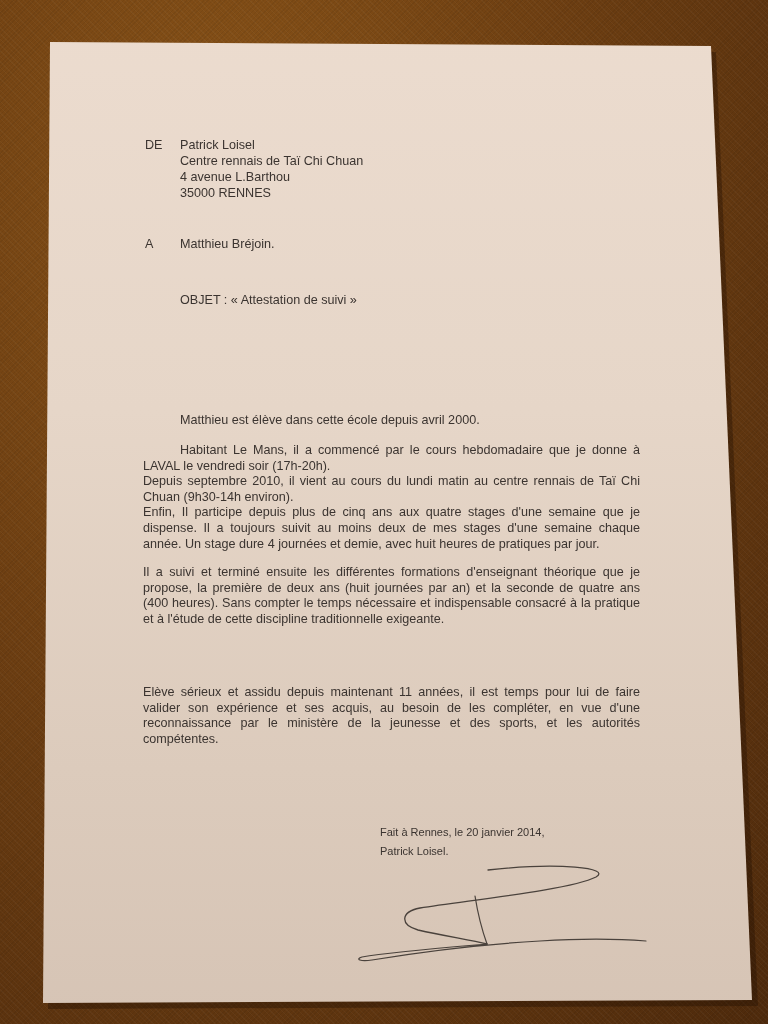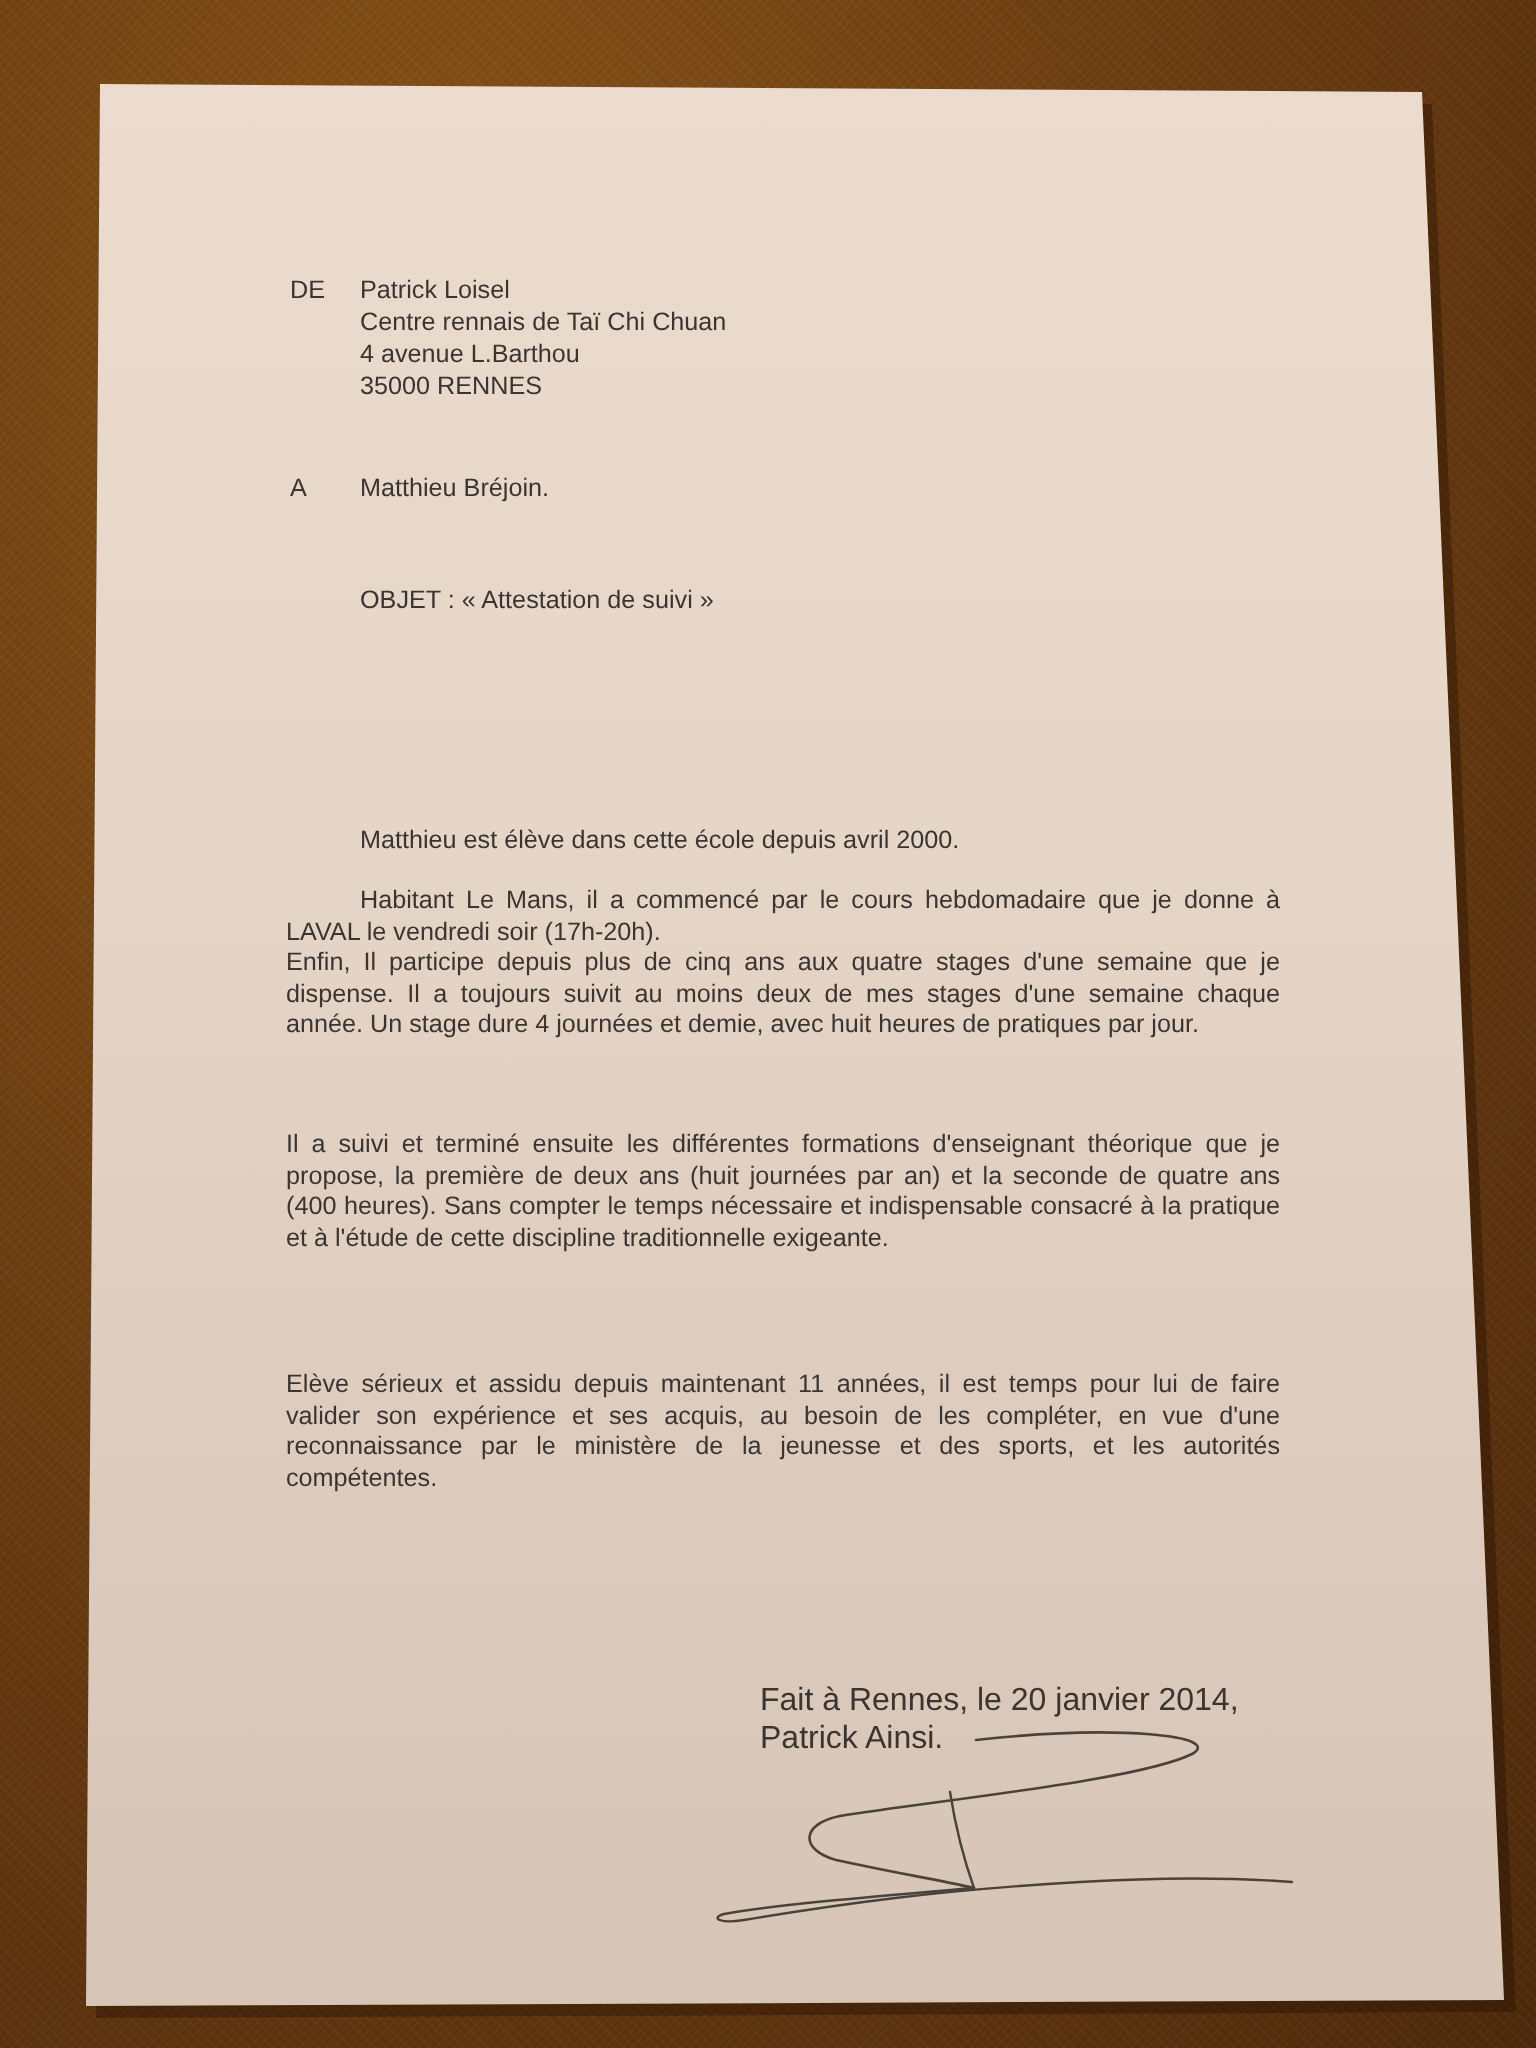--- a/index.html
+++ b/index.html
@@ -26,21 +26,21 @@
     filter: blur(3px);
   }
   .doc {
     position: absolute; left: 0; top: 0; width: 768px; height: 1024px;
     color: #3b3430; font-size: 12.6px; line-height: 15.6px;
   }
   .abs { position: absolute; white-space: nowrap; }
   .para { position: absolute; left: 143px; width: 497px; text-align: justify; }
   .para p { margin: 0; }
   .indent { text-indent: 37px; }
-  .sig-text { font-size: 16px; line-height: 18px; margin-top: 19px; }
+  .sig-text { font-size: 11px; line-height: 18px; }
   svg.signature { position: absolute; left: 0; top: 0; }
 </style>
 </head>
 <body>
 
 <div class="table-surface"></div>
 <div class="shadow"></div>
 <div class="paper"></div>
 
 <div class="doc">
@@ -56,32 +56,33 @@
 
   <div class="abs" style="left:180px; top:293px;">OBJET : « Attestation de suivi »</div>
 
 
   <div class="para" style="top:413px;">
     <p class="indent">Matthieu est élève dans cette école depuis avril 2000.</p>
   </div>
 
   <div class="para" style="top:443px;">
     <p class="indent">Habitant Le Mans,  il a commencé par le cours hebdomadaire  que je donne à LAVAL le vendredi soir (17h-20h).</p>
+    <p>Depuis septembre 2010, il vient au cours du lundi matin au centre rennais de Taï Chi Chuan (9h30-14h environ).</p>
     <p>Enfin,  Il participe depuis plus de cinq ans aux quatre stages d'une semaine que je dispense. Il a toujours suivit au moins deux  de mes stages d'une semaine chaque année. Un stage dure 4 journées et demie, avec huit heures de pratiques par jour.</p>
   </div>
 
   <div class="para" style="top:565px;">
     <p>Il a suivi et terminé ensuite les différentes formations d'enseignant théorique que je propose, la première de deux ans (huit journées par an) et la seconde de quatre ans (400 heures). Sans compter le temps nécessaire et indispensable consacré à la pratique et à l'étude de cette discipline traditionnelle exigeante.</p>
   </div>
 
   <div class="para" style="top:685px;">
     <p>Elève sérieux et assidu depuis maintenant 11 années, il est temps pour lui de faire valider son expérience et ses acquis, au besoin de les compléter, en vue d'une reconnaissance par le ministère de la jeunesse et des sports, et les autorités compétentes.</p>
   </div>
 
   <div class="abs sig-text" style="left:380px; top:823px;">Fait à Rennes, le 20 janvier 2014,</div>
-  <div class="abs sig-text" style="left:380px; top:842px;">Patrick Ainsi.</div>
+  <div class="abs sig-text" style="left:380px; top:842px;">Patrick Loisel.</div>
 
   <svg class="signature" width="768" height="1024" viewBox="0 0 768 1024">
     <path d="M488,870 C560,862 612,868 596,877 C570,890 470,900 420,908 C400,912 400,925 418,930 C445,936 470,940 487,944" fill="none" stroke="#4a423c" stroke-width="1.3" stroke-linecap="round"></path>
     <path d="M475,896 C478,915 482,930 487,944" fill="none" stroke="#4a423c" stroke-width="1.2" stroke-linecap="round"></path>
     <path d="M487,944 C440,948 390,952 362,957 C355,959 360,962 372,960 C420,952 470,945 540,941 C590,938 620,939 646,941" fill="none" stroke="#4a423c" stroke-width="1.2" stroke-linecap="round"></path>
   </svg>
 </div>
 
 </body></html>

